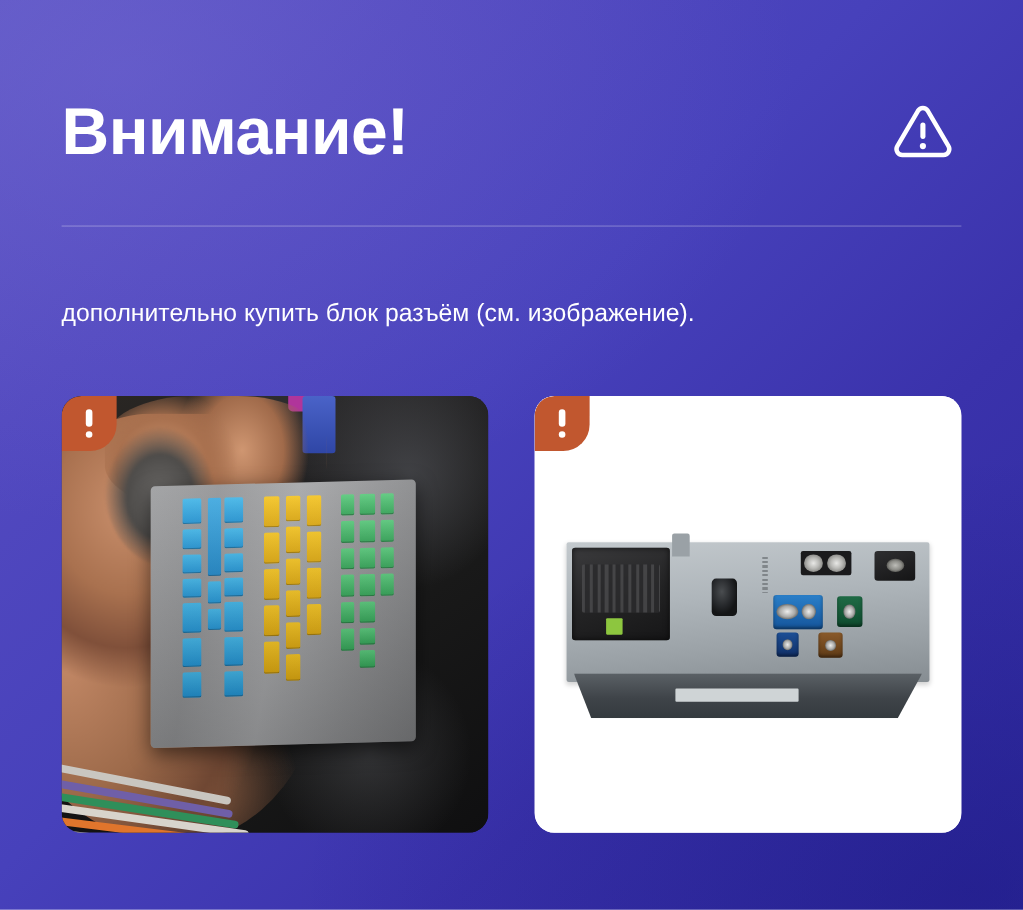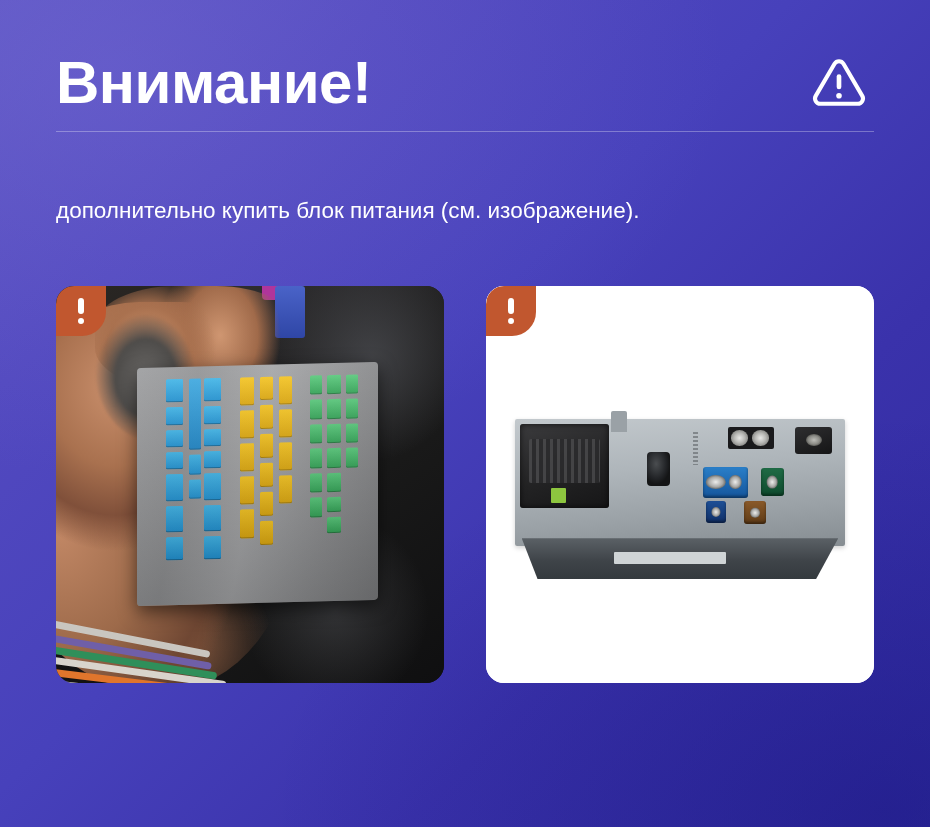--- a/index.html
+++ b/index.html
@@ -37,21 +37,21 @@
     width: 930px;
     height: 827px;
     padding: 0 56px;
   }
 
   
   .header {
     display: flex;
     align-items: center;
     justify-content: space-between;
-    height: 132px;
+    height: 206px;
     padding-top: 34px;
   }
 
   .title {
     color: #ffffff;
     font-size: 60px;
     font-weight: 700;
     letter-spacing: -0.5px;
     line-height: 1;
     white-space: nowrap;
@@ -422,21 +422,21 @@
         <path d="M32 9.5c1.9 0 3.6 1 4.6 2.6l19.4 33.2c1 1.7 1 3.8 0 5.5-1 1.7-2.8 2.7-4.7 2.7H12.7c-1.9 0-3.7-1-4.7-2.7-1-1.7-1-3.8 0-5.5L27.4 12.1c1-1.6 2.7-2.6 4.6-2.6z" fill="none" stroke="#ffffff" stroke-width="4.2" stroke-linejoin="round"></path>
         <rect x="29.6" y="23" width="4.8" height="15.5" rx="2.4" fill="#ffffff"></rect>
         <circle cx="32" cy="45.2" r="2.9" fill="#ffffff"></circle>
       </svg>
     </div>
   </div>
 
   <div class="divider"></div>
 
   <div class="body-text">
-    <span class="line2">дополнительно купить блок питания (см. изображение).</span>
+    <span class="line2">дополнительно купить блок разъём (см. изображение).</span>
   </div>
 
   <div class="cards">
 
     <div class="card">
       <div class="photo-connector">
         <div class="pc-darkbg"></div>
         <div class="pc-magenta"></div>
         <div class="pc-blue-clip"></div>
         <div class="pc-hand"></div>

